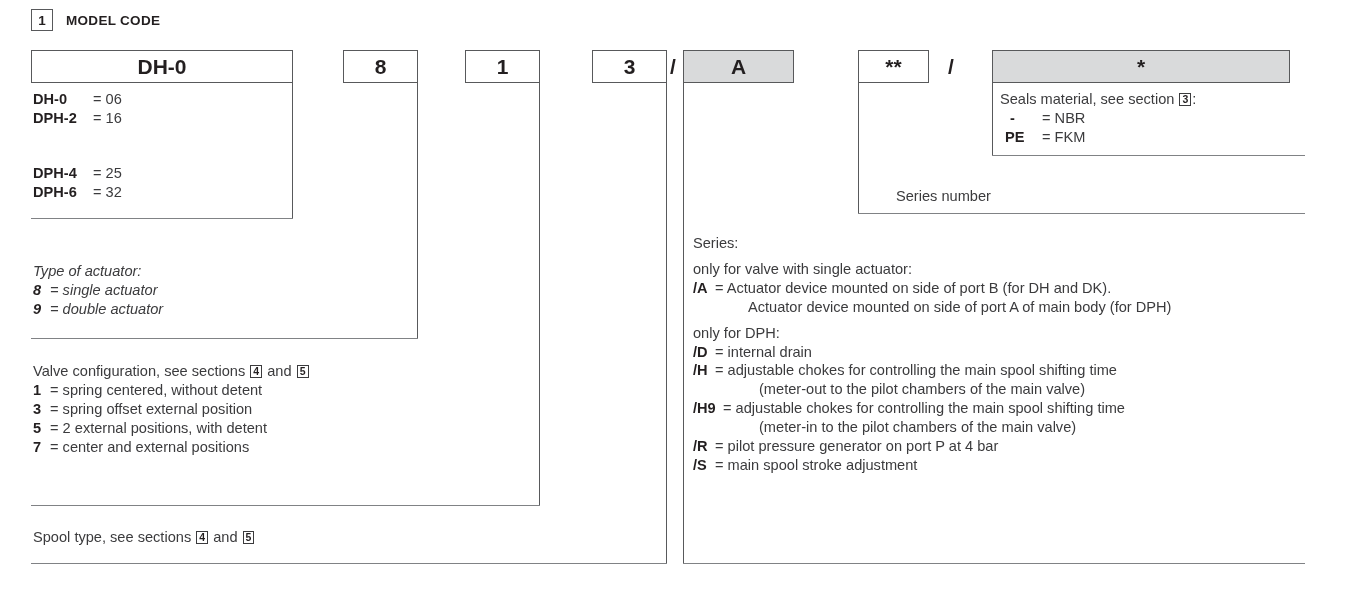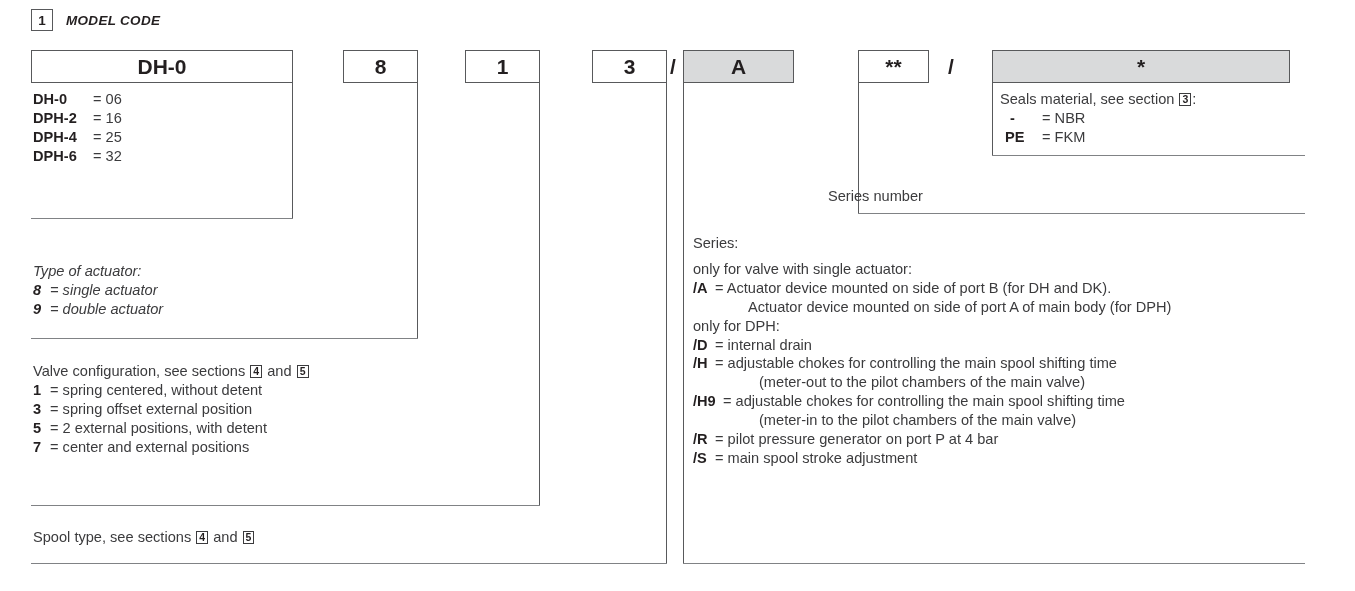--- a/index.html
+++ b/index.html
@@ -98,21 +98,21 @@
   .kv > .v { color: #3b3b3d; }
 
   .indent { display: block; }
 </style>
 </head>
 <body>
 
 <div id="page">
 
   <div class="sec-marker" style="left:31px; top:9px; width:22px; height:22px;">1</div>
-  <div class="sec-title" style="left:66px; top:13px;font-style:italic;">MODEL CODE</div>
+  <div class="sec-title" style="left:66px; top:13px;">MODEL CODE</div>
 
   <div class="code-box" style="left:31px; top:50px; width:262px; height:33px;">DH-0</div>
 
   <div class="code-box" style="left:343px; top:50px; width:75px; height:33px;">8</div>
 
   <div class="code-box" style="left:465px; top:50px; width:75px; height:33px;">1</div>
 
   <div class="code-box" style="left:592px; top:50px; width:75px; height:33px;">3</div>
 
   <div class="slash" style="left:670px; top:55px;">/</div>
@@ -149,21 +149,21 @@
   <div class="tblock" style="left:33px; top:90px;">
     <span class="kv">
       <span class="k" style="width:60px;">DH-0</span><span class="v">=</span>
       <span class="v">06</span>
     </span>
     <span class="kv">
       <span class="k" style="width:60px;">DPH-2</span><span class="v">=</span>
       <span class="v">16</span>
     </span>
     <span class="kv">
-      <span class="k" style="width:60px;">DPH-4</span><span class="v">=</span>
+      <span class="k" style="width:60px;margin-top:36px;">DPH-4</span><span class="v">=</span>
       <span class="v">25</span>
     </span>
     <span class="kv">
       <span class="k" style="width:60px;">DPH-6</span><span class="v">=</span>
       <span class="v">32</span>
     </span>
   </div>
 
   <div class="tblock" style="left:33px; top:262px;font-style:italic;">
     <span class="row">Type of actuator:</span>
@@ -213,21 +213,21 @@
 
   <div class="tblock" style="left:693px; top:234px;">
     <span class="row">Series:</span>
     <span class="row" style="margin-top:7px;">only for valve with single actuator:</span>
     <span class="kv">
       <span class="k" style="width:22px;">/A</span><span class="v">=</span>
       <span class="v">Actuator device mounted on side of port B (for DH and DK).</span>
     </span>
     <span class="indent" style="padding-left:55px;">Actuator device mounted on side of port A of main body (for DPH)</span>
 
-    <span class="row" style="">only for DPH:</span>
+    <span class="row" style="margin-top:7px;">only for DPH:</span>
 
     <span class="kv">
       <span class="k" style="width:22px;">/D</span><span class="v">=</span>
       <span class="v">internal drain</span>
     </span>
     <span class="kv">
       <span class="k" style="width:22px;">/H</span><span class="v">=</span>
       <span class="v">adjustable chokes for controlling the main spool shifting time</span>
     </span>
     <span class="indent" style="padding-left:66px;">(meter-out to the pilot chambers of the main valve)</span>
@@ -239,21 +239,21 @@
     <span class="kv">
       <span class="k" style="width:22px;">/R</span><span class="v">=</span>
       <span class="v">pilot pressure generator on port P at 4 bar</span>
     </span>
     <span class="kv">
       <span class="k" style="width:22px;">/S</span><span class="v">=</span>
       <span class="v">main spool stroke adjustment</span>
     </span>
   </div>
 
-  <div class="tblock" style="left:828px; top:187px;">Series number</div>
+  <div class="tblock" style="left:896px; top:187px;">Series number</div>
 
   <div class="tblock" style="left:1000px; top:90px;">
     <span class="row">
       <span>Seals material, see section</span>
       <span class="ref">3</span><span>:</span>
     </span>
     <span class="kv">
       <span class="k" style="width:42px; text-align:left; padding-left:10px; box-sizing:border-box;">-</span><span class="v">=</span>
       <span class="v">NBR</span>
     </span>

